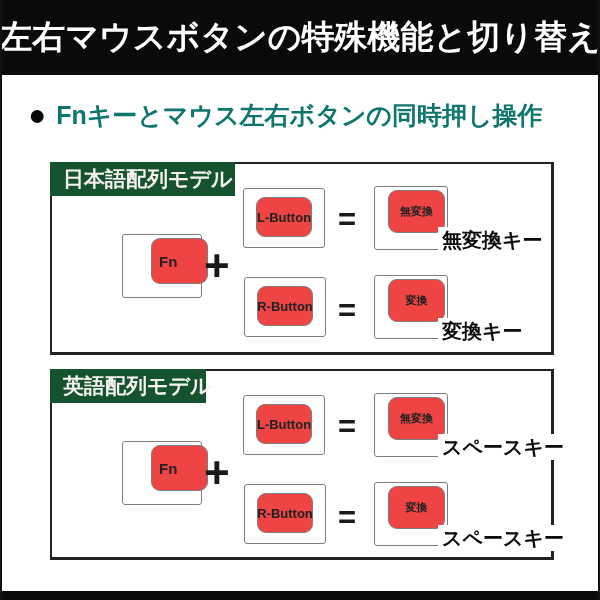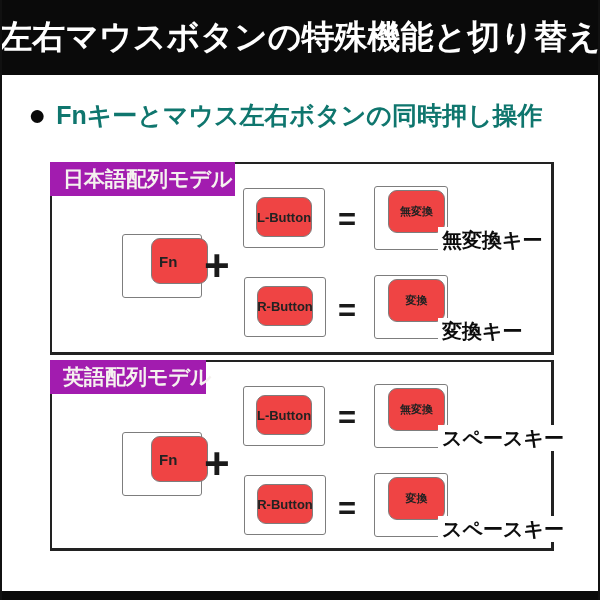--- a/index.html
+++ b/index.html
@@ -21,23 +21,23 @@
     display:flex; align-items:center; gap:10px;
   }
   .subtitle .bullet { font-size:30px; line-height:30px; color:#0a0a0a; }
   .subtitle .sub-text { font-size:25px; font-weight:700; color:#0f766e; white-space:nowrap; }
 
   .model-box {
     position:absolute; left:48px; width:504px; background:#fff;
     border:2px solid #222; border-right-width:3px; border-bottom-width:3px;
   }
   .box1 { top:162px; height:193px; }
-  .box2 { top:360px; height:191px;padding-left:8px; }
+  .box2 { top:369px; height:191px;padding-left:8px; }
   .tab {
-    position:absolute; left:-2px; top:-2px; height:34px; background:#a21caf;
+    position:absolute; left:-2px; top:-2px; height:34px; background:#14532d;
     color:#f5f2ef; font-size:21px; font-weight:700; line-height:34px;
     padding-left:13px; white-space:nowrap; overflow:visible;
   }
   .tab.w1 { width:185px; }
   .tab.w2 { width:156px; }
 
   
   .keycap { position:absolute; border:1.5px solid #7d7d7d; border-radius:3px; background:#fff; }
   .cap-inner { position:absolute; border:1.5px solid #7d7d7d; border-radius:9px; background:#ef4444;
                display:flex; align-items:center; justify-content:center; }

